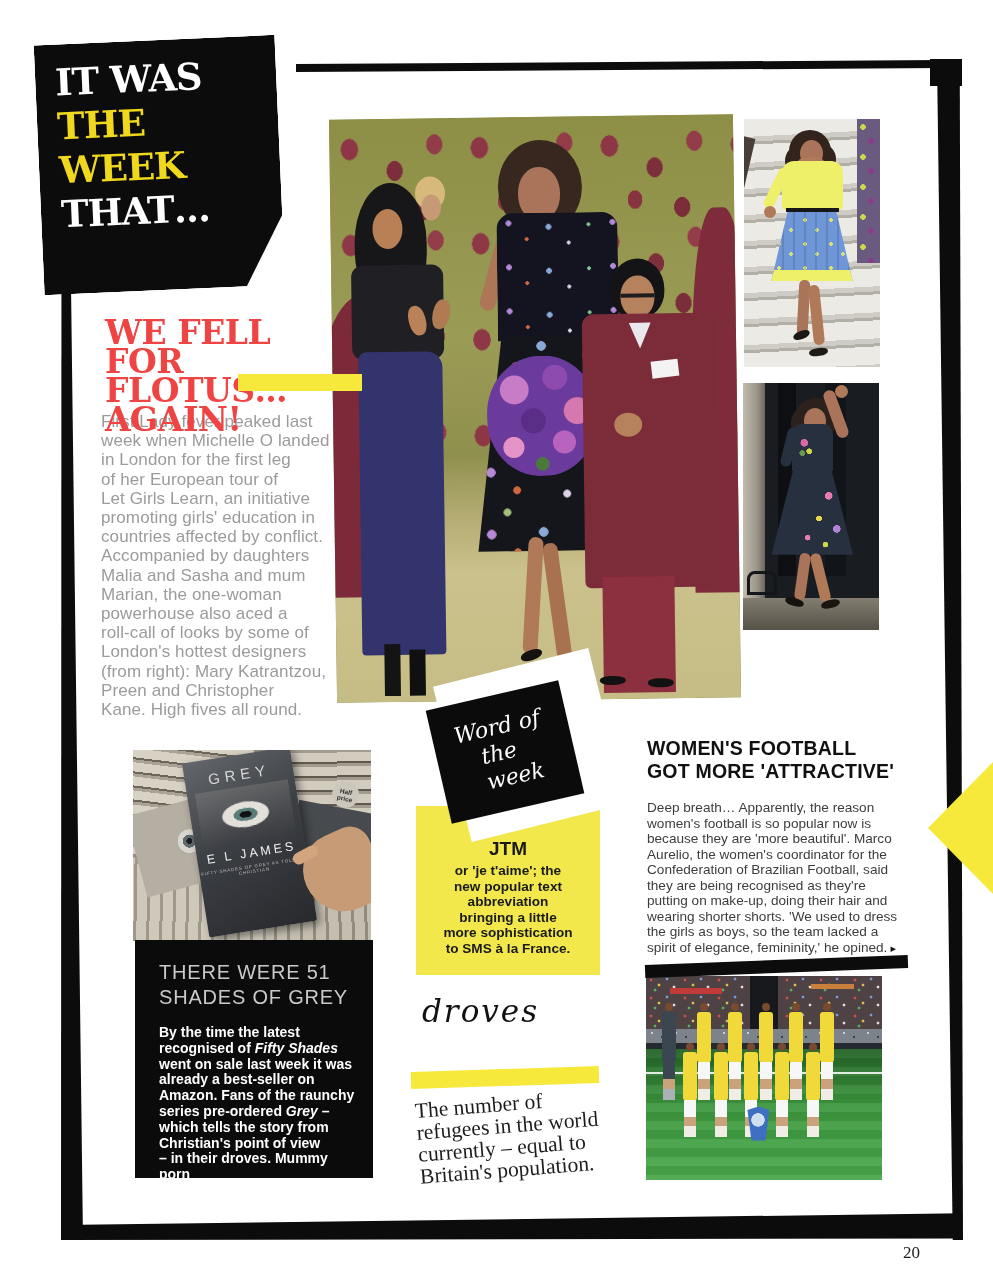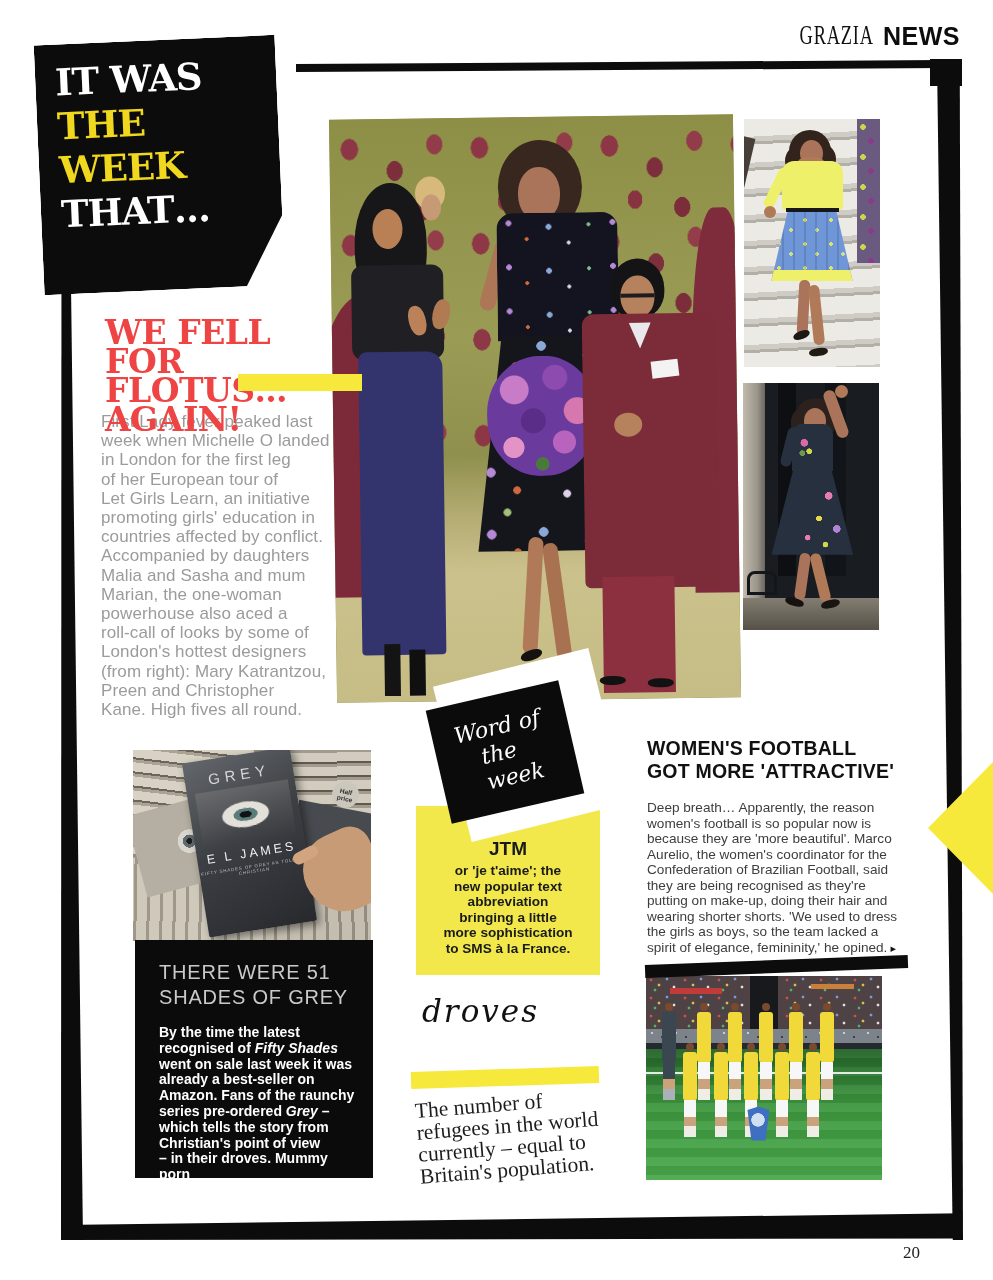--- a/index.html
+++ b/index.html
@@ -244,24 +244,20 @@
 
   
   .yellow-arrow{left:928px;top:762px;width:65px;height:132px;background:#f6e93c;clip-path:polygon(100% 0,100% 100%,0 50%);z-index:6;}
   .page-num{left:903px;top:1243px;font-family:"Liberation Serif",serif;font-size:17px;color:#222;z-index:4;}
 </style>
 </head>
 <body>
 
 <div class="page">
 
-  <div class="abs masthead">
-    <span class="brand">GRAZIA</span>
-    <span class="section">NEWS</span>
-  </div>
 
   <div class="abs top-rule"></div>
   <div class="abs top-rule-block"></div>
   <div class="abs right-rule"></div>
   <div class="abs left-rule"></div>
   <div class="abs bottom-rule"></div>
 
   <div class="abs week-box">
     <div class="week-line">IT WAS</div>
     <div class="week-line yellow">THE WEEK</div>

